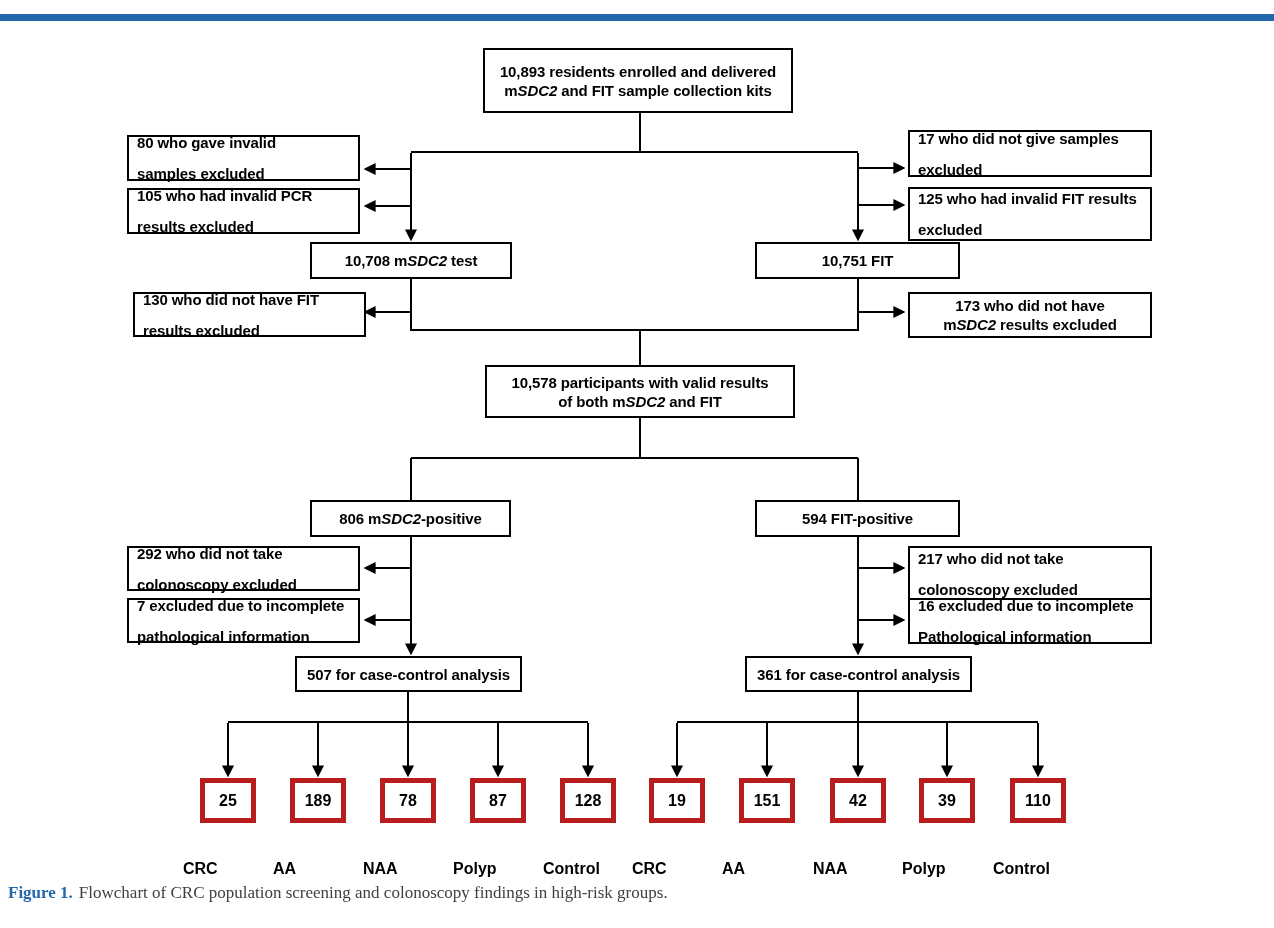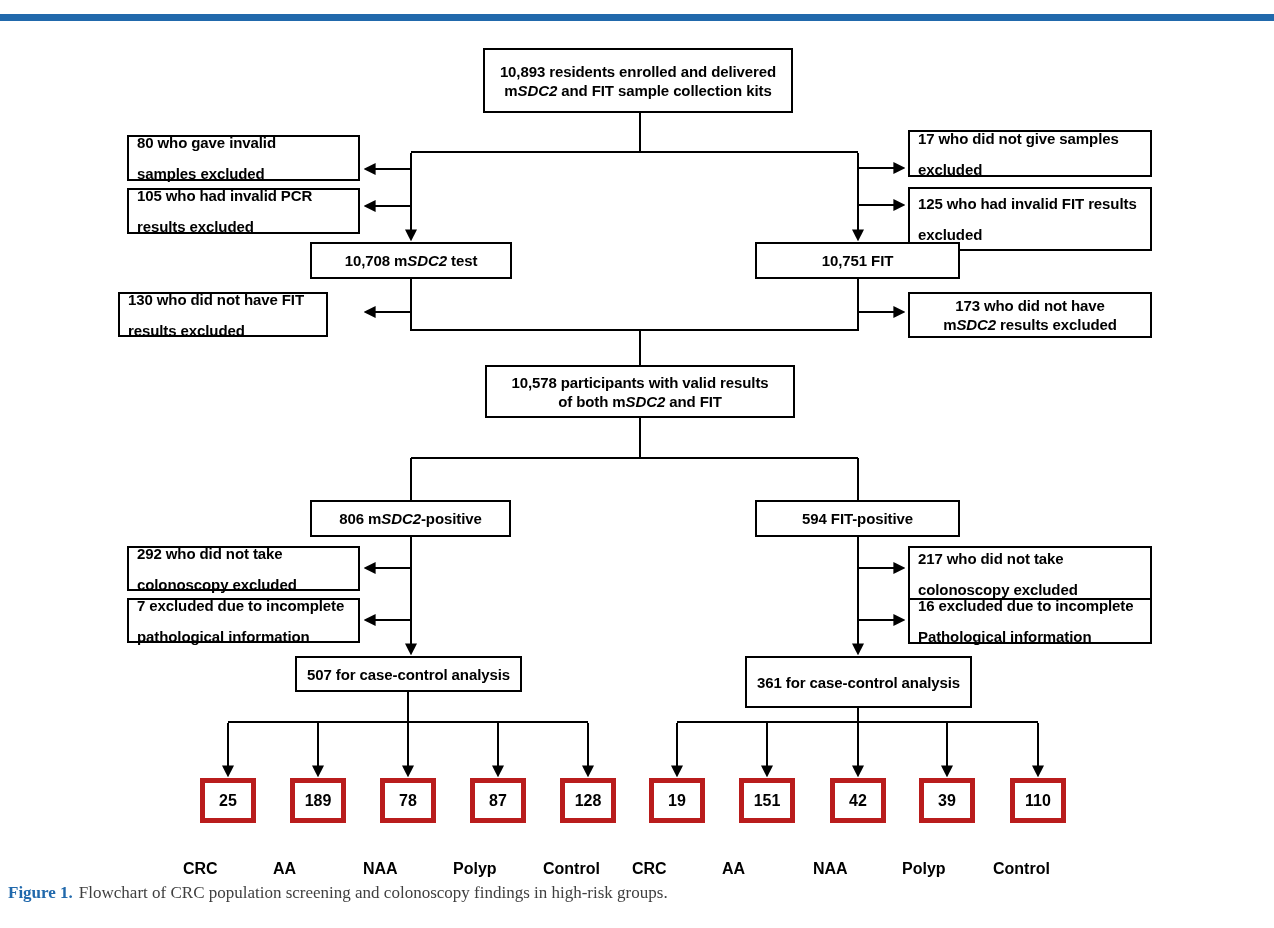--- a/index.html
+++ b/index.html
@@ -73,33 +73,33 @@
     <div>samples excluded</div>
   </div>
   <div class="fbox left" style="left:127px;top:188px;width:233px;height:46px">
     <div>105 who had invalid PCR</div>
     <div>results excluded</div>
   </div>
   <div class="fbox left" style="left:908px;top:130px;width:244px;height:47px">
     <div>17 who did not give samples</div>
     <div>excluded</div>
   </div>
-  <div class="fbox left" style="left:908px;top:187px;width:244px;height:64px">
+  <div class="fbox left" style="left:908px;top:187px;width:244px;height:54px">
     <div>125 who had invalid FIT results</div>
     <div>excluded</div>
   </div>
 
   <div class="fbox center" style="left:310px;top:242px;width:202px;height:37px">
     <div>10,708 m<i>SDC2</i> test</div>
   </div>
   <div class="fbox center" style="left:755px;top:242px;width:205px;height:37px">
     <div>10,751 FIT</div>
   </div>
 
-  <div class="fbox left" style="left:118px;top:292px;width:210px;height:45px">
+  <div class="fbox left" style="left:133px;top:292px;width:233px;height:45px">
     <div>130 who did not have FIT</div>
     <div>results excluded</div>
   </div>
   <div class="fbox center" style="left:908px;top:292px;width:244px;height:46px">
     <div>173 who did not have</div>
     <div>m<i>SDC2</i> results excluded</div>
   </div>
 
   <div class="fbox center" style="left:485px;top:365px;width:310px;height:53px">
     <div>10,578 participants with valid results</div>
@@ -126,21 +126,21 @@
     <div>colonoscopy excluded</div>
   </div>
   <div class="fbox left" style="left:908px;top:598px;width:244px;height:46px">
     <div>16 excluded due to incomplete</div>
     <div>Pathological information</div>
   </div>
 
   <div class="fbox center" style="left:295px;top:656px;width:227px;height:36px">
     <div>507 for case-control analysis</div>
   </div>
-  <div class="fbox center" style="left:745px;top:656px;width:227px;height:52px">
+  <div class="fbox center" style="left:745px;top:656px;width:227px;height:36px">
     <div>361 for case-control analysis</div>
   </div>
 
   <div class="obox" style="left:200px;top:778px">
       <span>25</span>
     </div>
   <div class="obox" style="left:290px;top:778px">
       <span>189</span>
     </div>
   <div class="obox" style="left:380px;top:778px">

